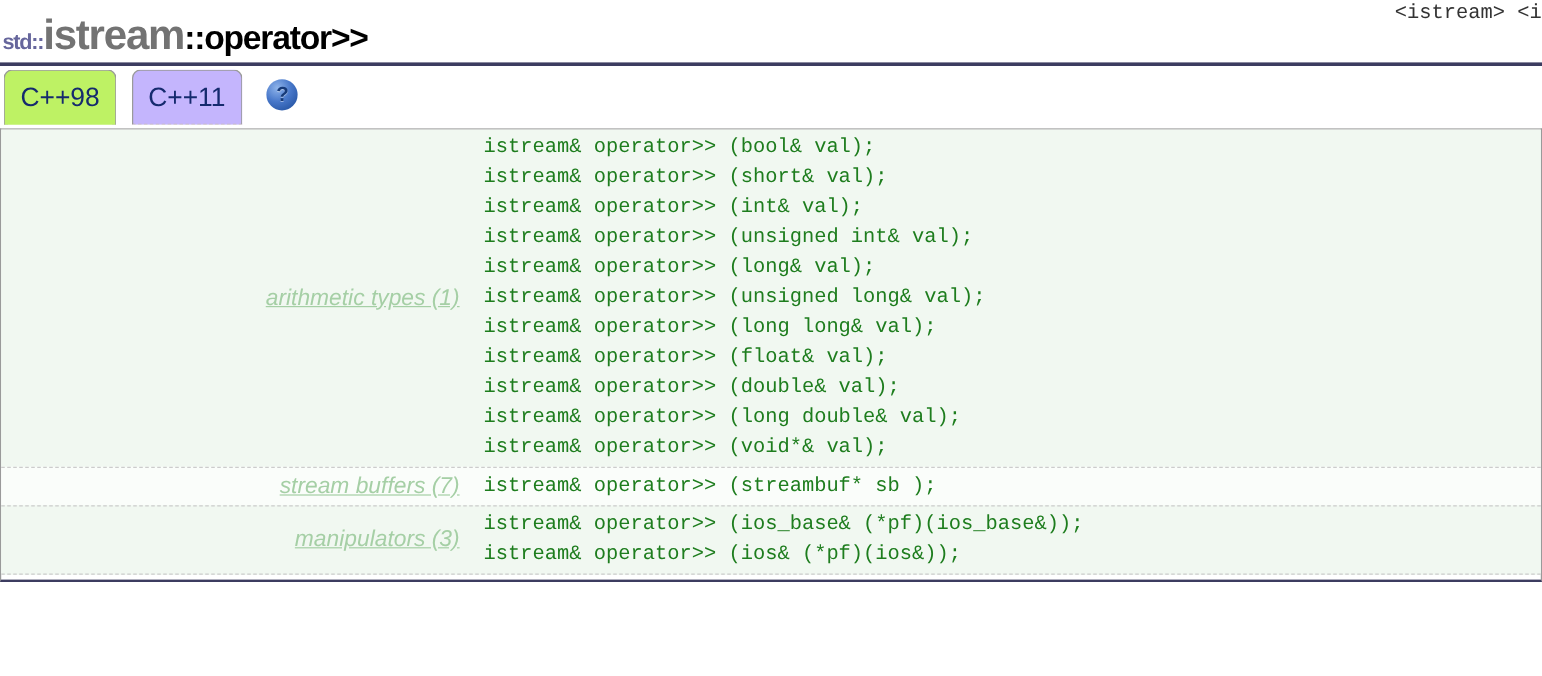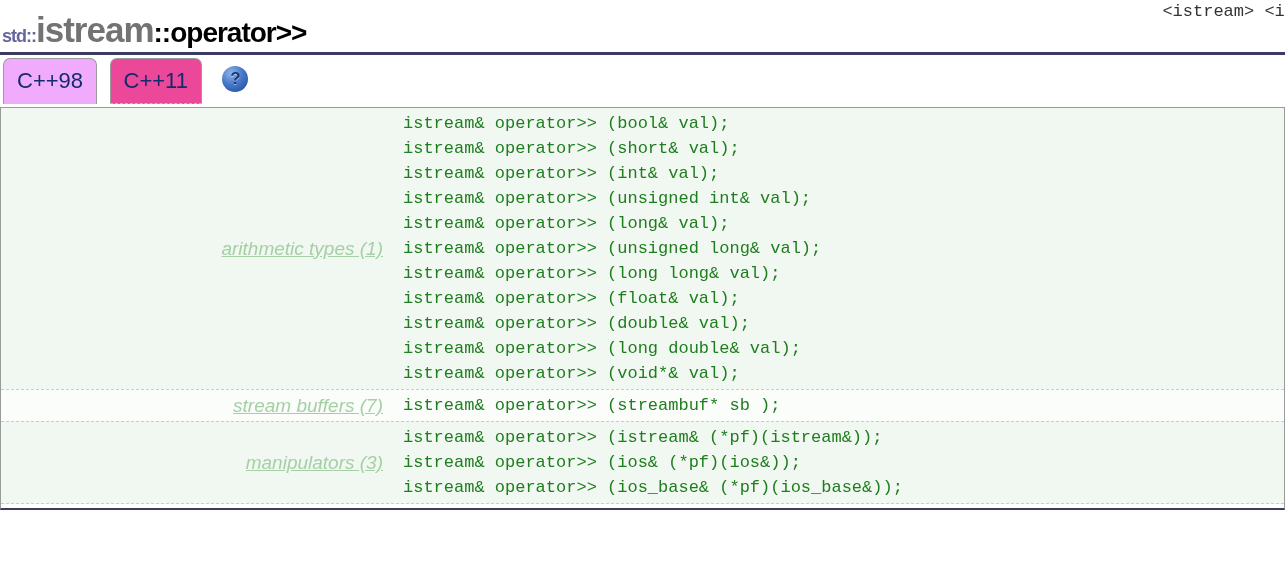--- a/index.html
+++ b/index.html
@@ -28,22 +28,22 @@
   
   .tabbar { position:relative; height:49px; margin-bottom:3px; }
   .tab {
     display:inline-block; height:46px; margin-top:3px;
     padding:9px 13px 0 13px;
     font-size:22px; color:#152a6e;
     border:1px solid #9a9a9a; border-bottom:none;
     border-radius:7px 7px 0 0;
     vertical-align:top; cursor:pointer;
   }
-  .tab.inactive { background:#f0abfc; margin-left:3px; }
-  .tab.active   { background:#ec4899; margin-left:8px;
+  .tab.inactive { background:#bef264; margin-left:3px; }
+  .tab.active   { background:#c4b5fd; margin-left:8px;
                   border-bottom:1px dashed #c6bcbc; }
   .help-btn {
     display:inline-block; width:26px; height:26px; margin:11px 0 0 16px;
     border-radius:50%;
     background:radial-gradient(circle at 35% 28%, #8fb4ea 0%, #4878ca 45%, #2a59a8 80%, #1d4486 100%);
     color:#163a78; font-size:17px; font-weight:bold;
     text-align:center; line-height:26px; vertical-align:top; cursor:pointer;
     text-shadow:0 1px 0 rgba(255,255,255,.45);
   }
 
@@ -108,19 +108,18 @@
   <div class="decl-row alt">
     <div class="decl-label">stream buffers (7)</div>
     <div class="decl-code">
           <div class="code-line">istream&amp; operator&gt;&gt; (streambuf* sb );</div>
         </div>
   </div>
 
   <div class="decl-row">
     <div class="decl-label">manipulators (3)</div>
     <div class="decl-code">
-          <div class="code-line">istream&amp; operator&gt;&gt; (istream&amp; (*pf)(istream&amp;));</div>
+          <div class="code-line">istream&amp; operator&gt;&gt; (ios_base&amp; (*pf)(ios_base&amp;));</div>
           <div class="code-line">istream&amp; operator&gt;&gt; (ios&amp; (*pf)(ios&amp;));</div>
-          <div class="code-line">istream&amp; operator&gt;&gt; (ios_base&amp; (*pf)(ios_base&amp;));</div>
         </div>
   </div>
 </div>
 </div>
 
 </body></html>

